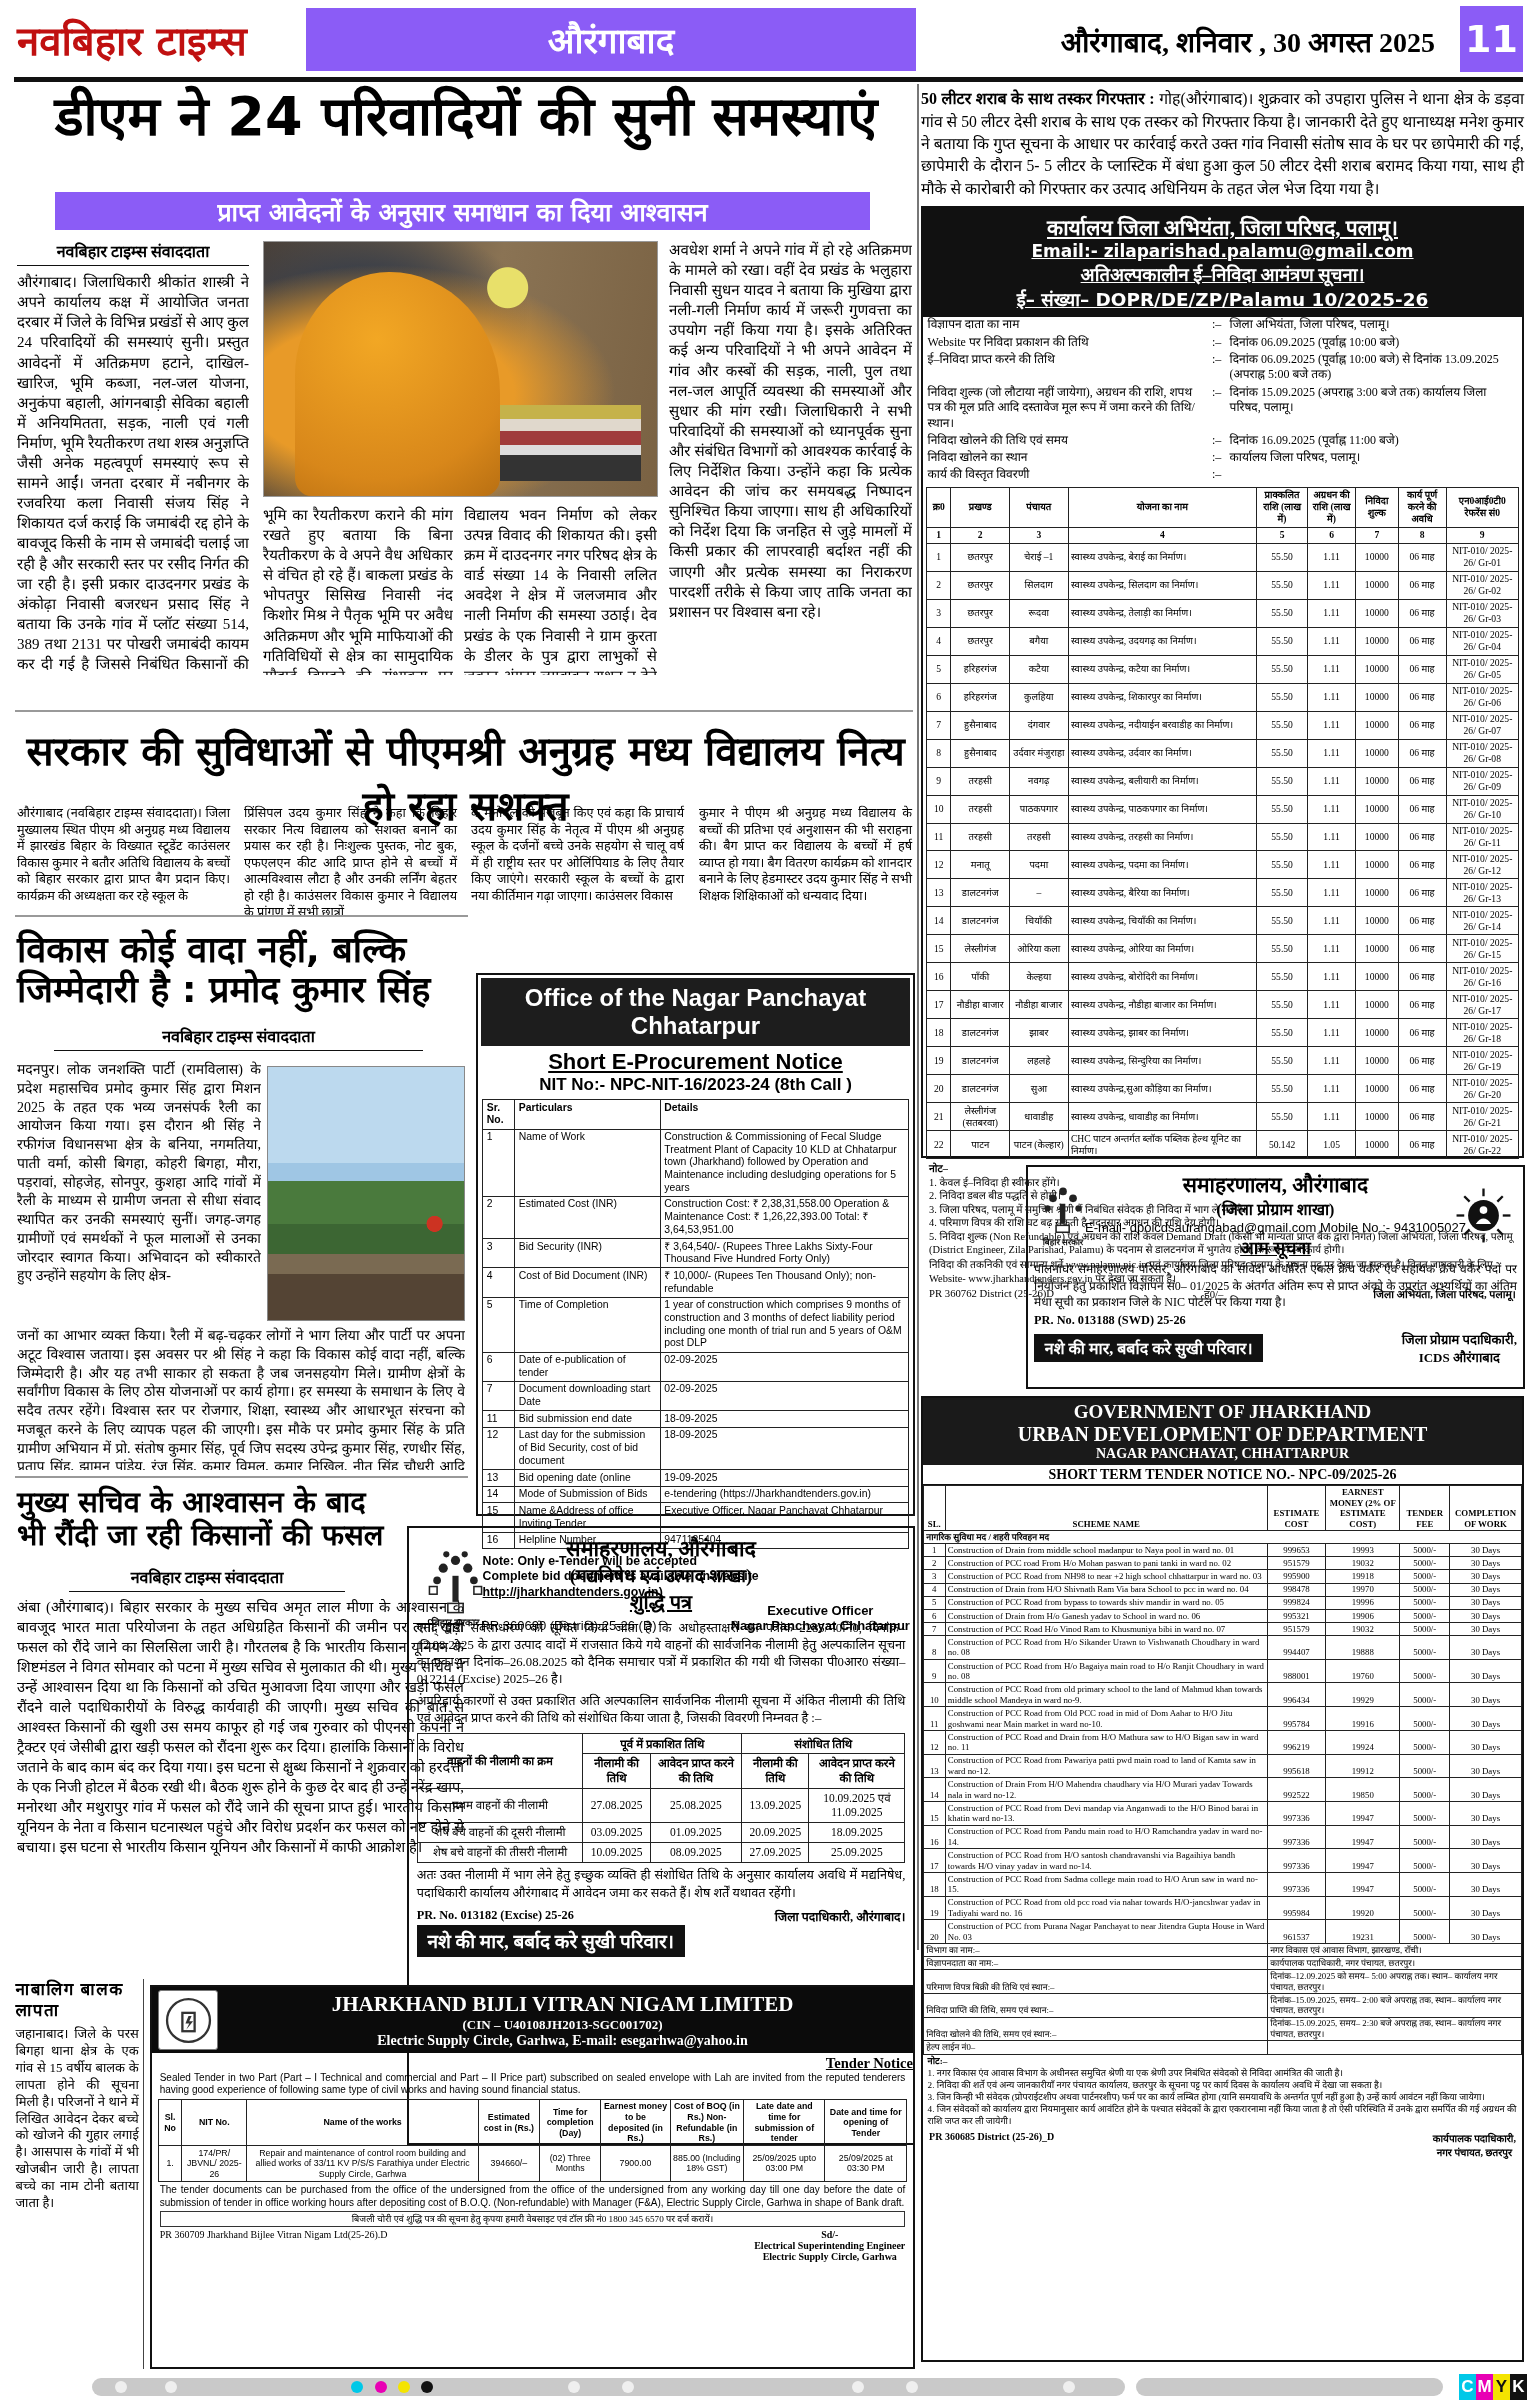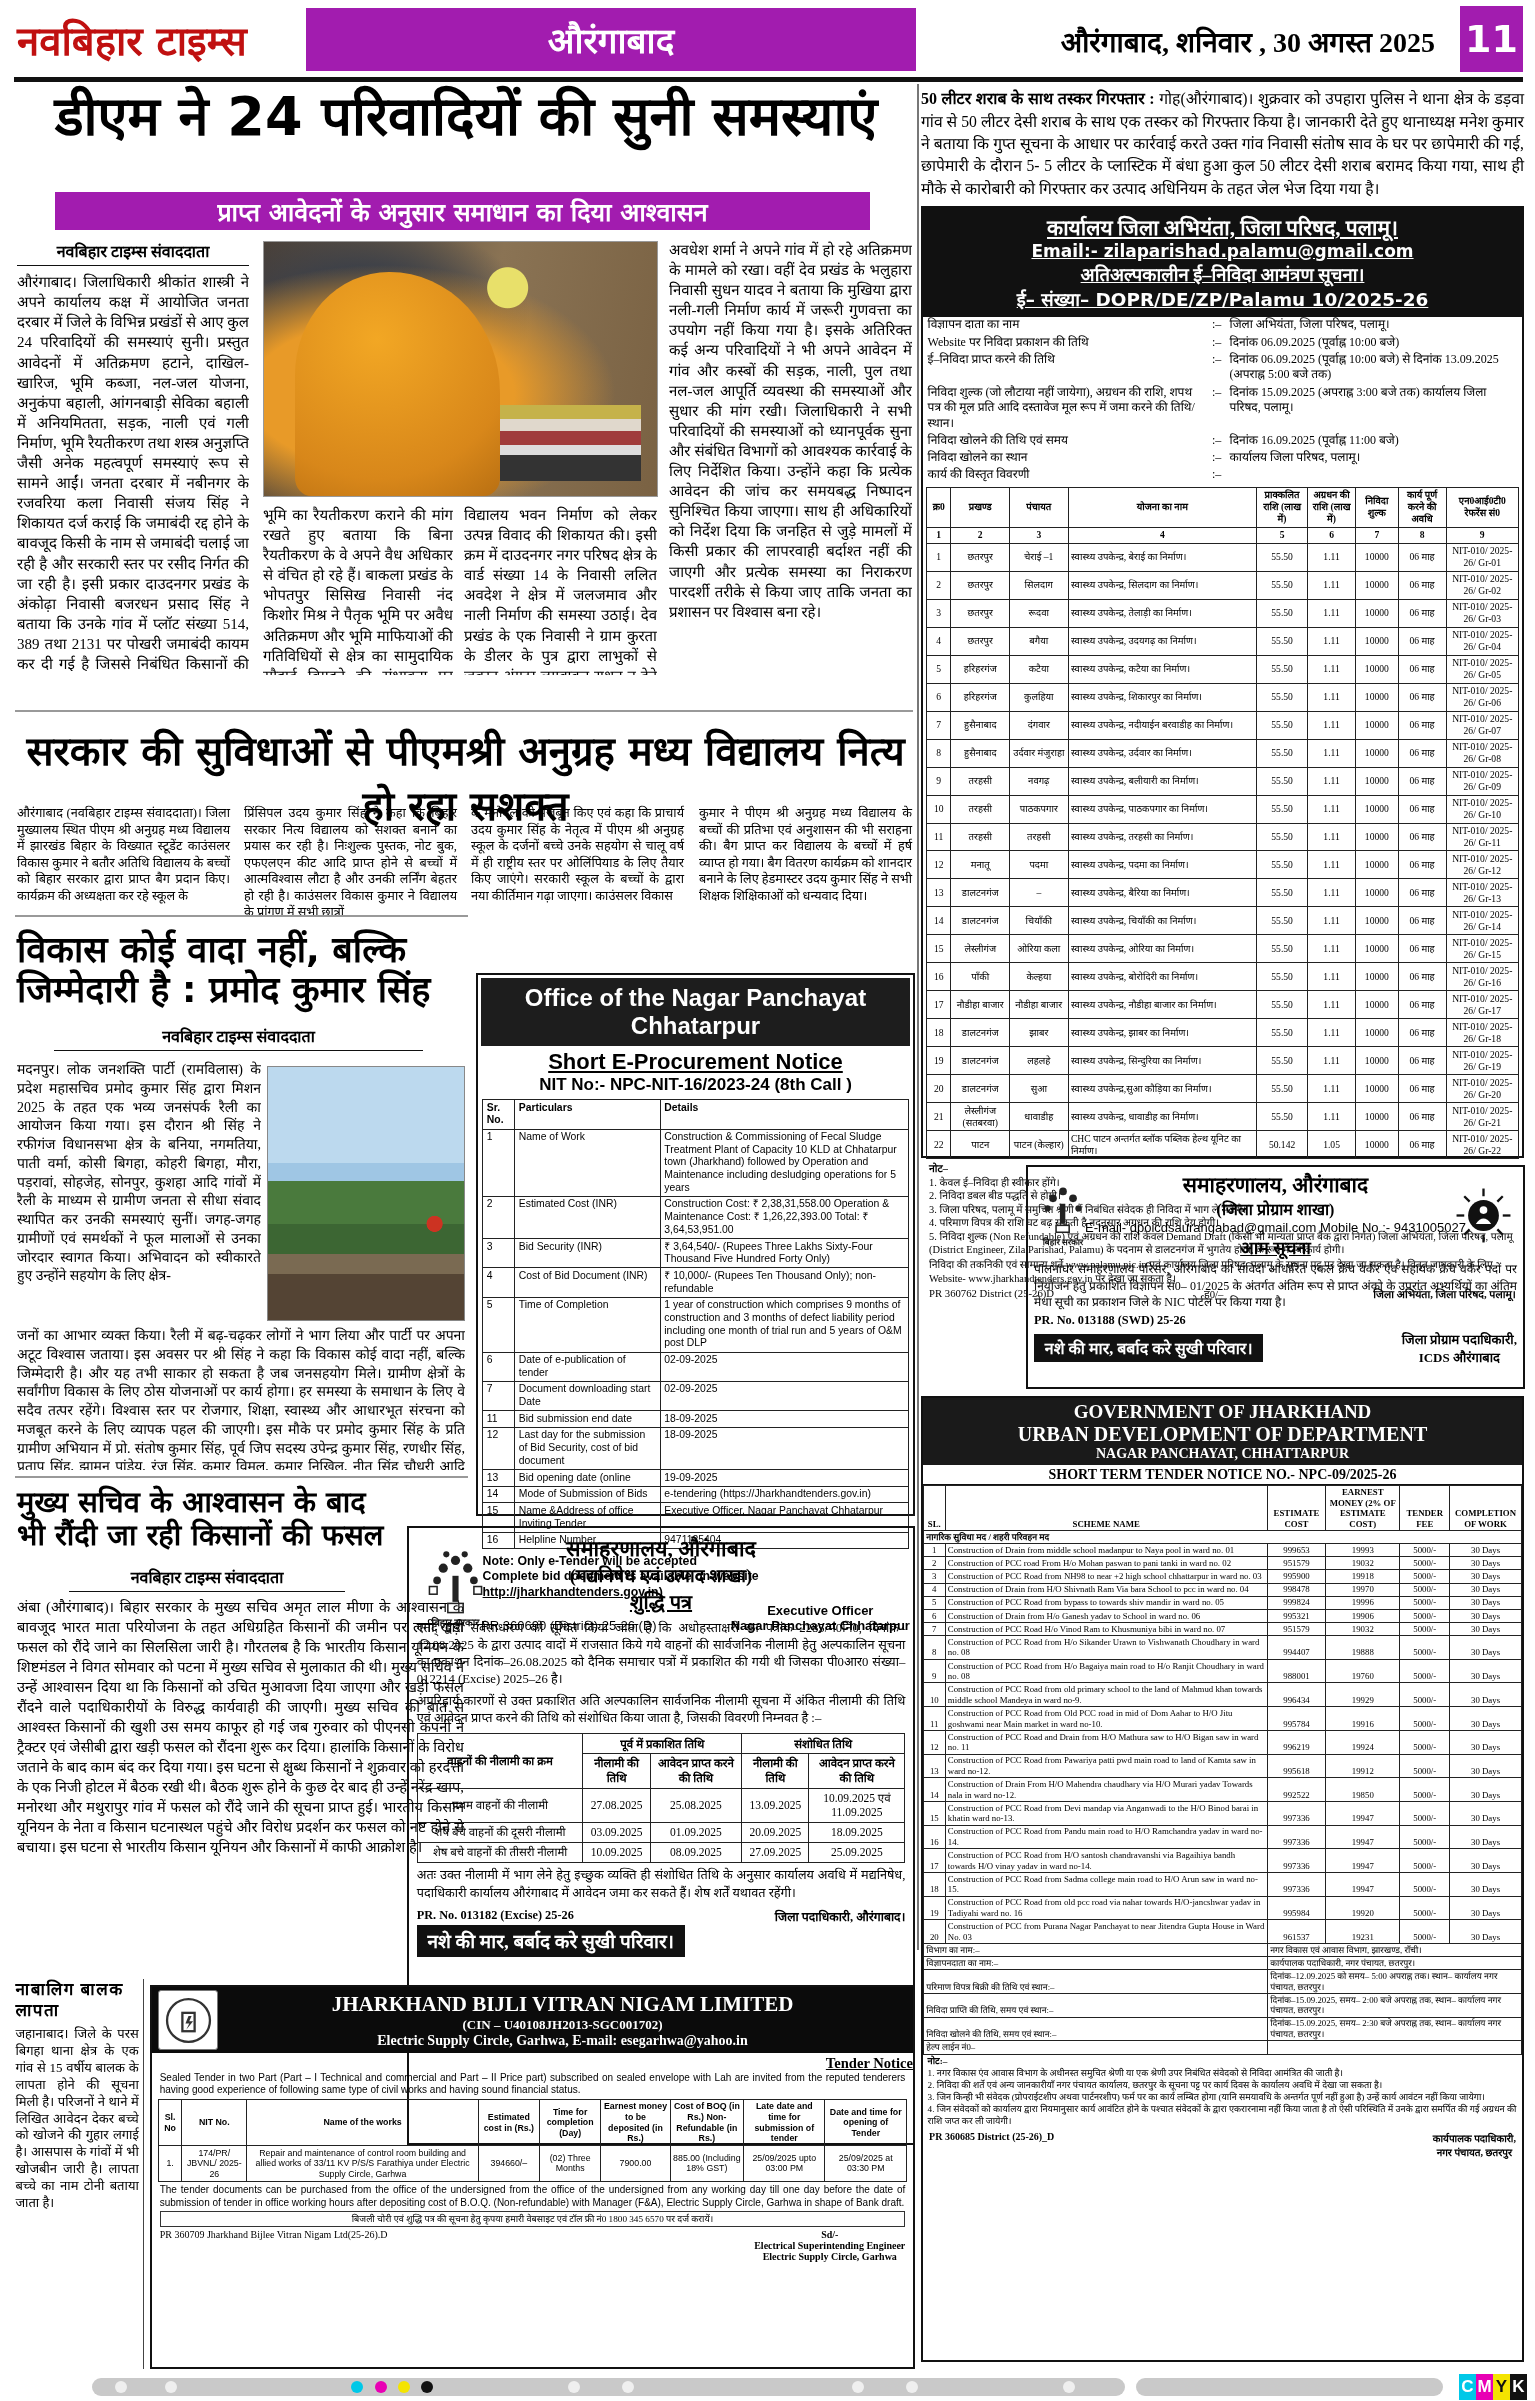--- a/index.html
+++ b/index.html
@@ -1,21 +1,21 @@
 <!DOCTYPE html>
 <html style="font-size:12.3px"><head>
 <meta charset="utf-8">
 <style>
   * { margin:0; padding:0; box-sizing:border-box; }
   html,body { background:#e8e8e8; }
   body { font-family:"Liberation Serif", serif; }
   #page { position:relative; width:1535px; height:2401px; background:#ffffff; overflow:hidden; }
 
   .abs { position:absolute; }
-  .redbg { background:#a21caf; color:#ffffff; }
+  .redbg { background:#8b5cf6; color:#ffffff; }
   .bold { font-weight:bold; }
   .ctr { text-align:center; }
   .just { text-align:justify; }
 
   
   #masthead { left:17px; top:12.3px; font-size:40px; font-weight:bold; color:#c01010; font-family:"DejaVu Sans", sans-serif; }
   #edition-box { left:306px; top:7.7px; width:610px; height:63px; display:flex; align-items:center; justify-content:center; font-size:35px; font-weight:bold; font-family:"DejaVu Sans", sans-serif; }
   #dateline { left:944px; top:21.5px; width:491px; font-size:28px; font-weight:bold; text-align:right; }
   #pagenum-box { left:1460px; top:6.1px; width:63px; height:66px; display:flex; align-items:center; justify-content:center; font-size:38px; font-weight:bold; font-family:"DejaVu Sans", sans-serif; }
   .hrule { left:14px; top:77px; width:1509px; height:5.4px; background:#111; }

